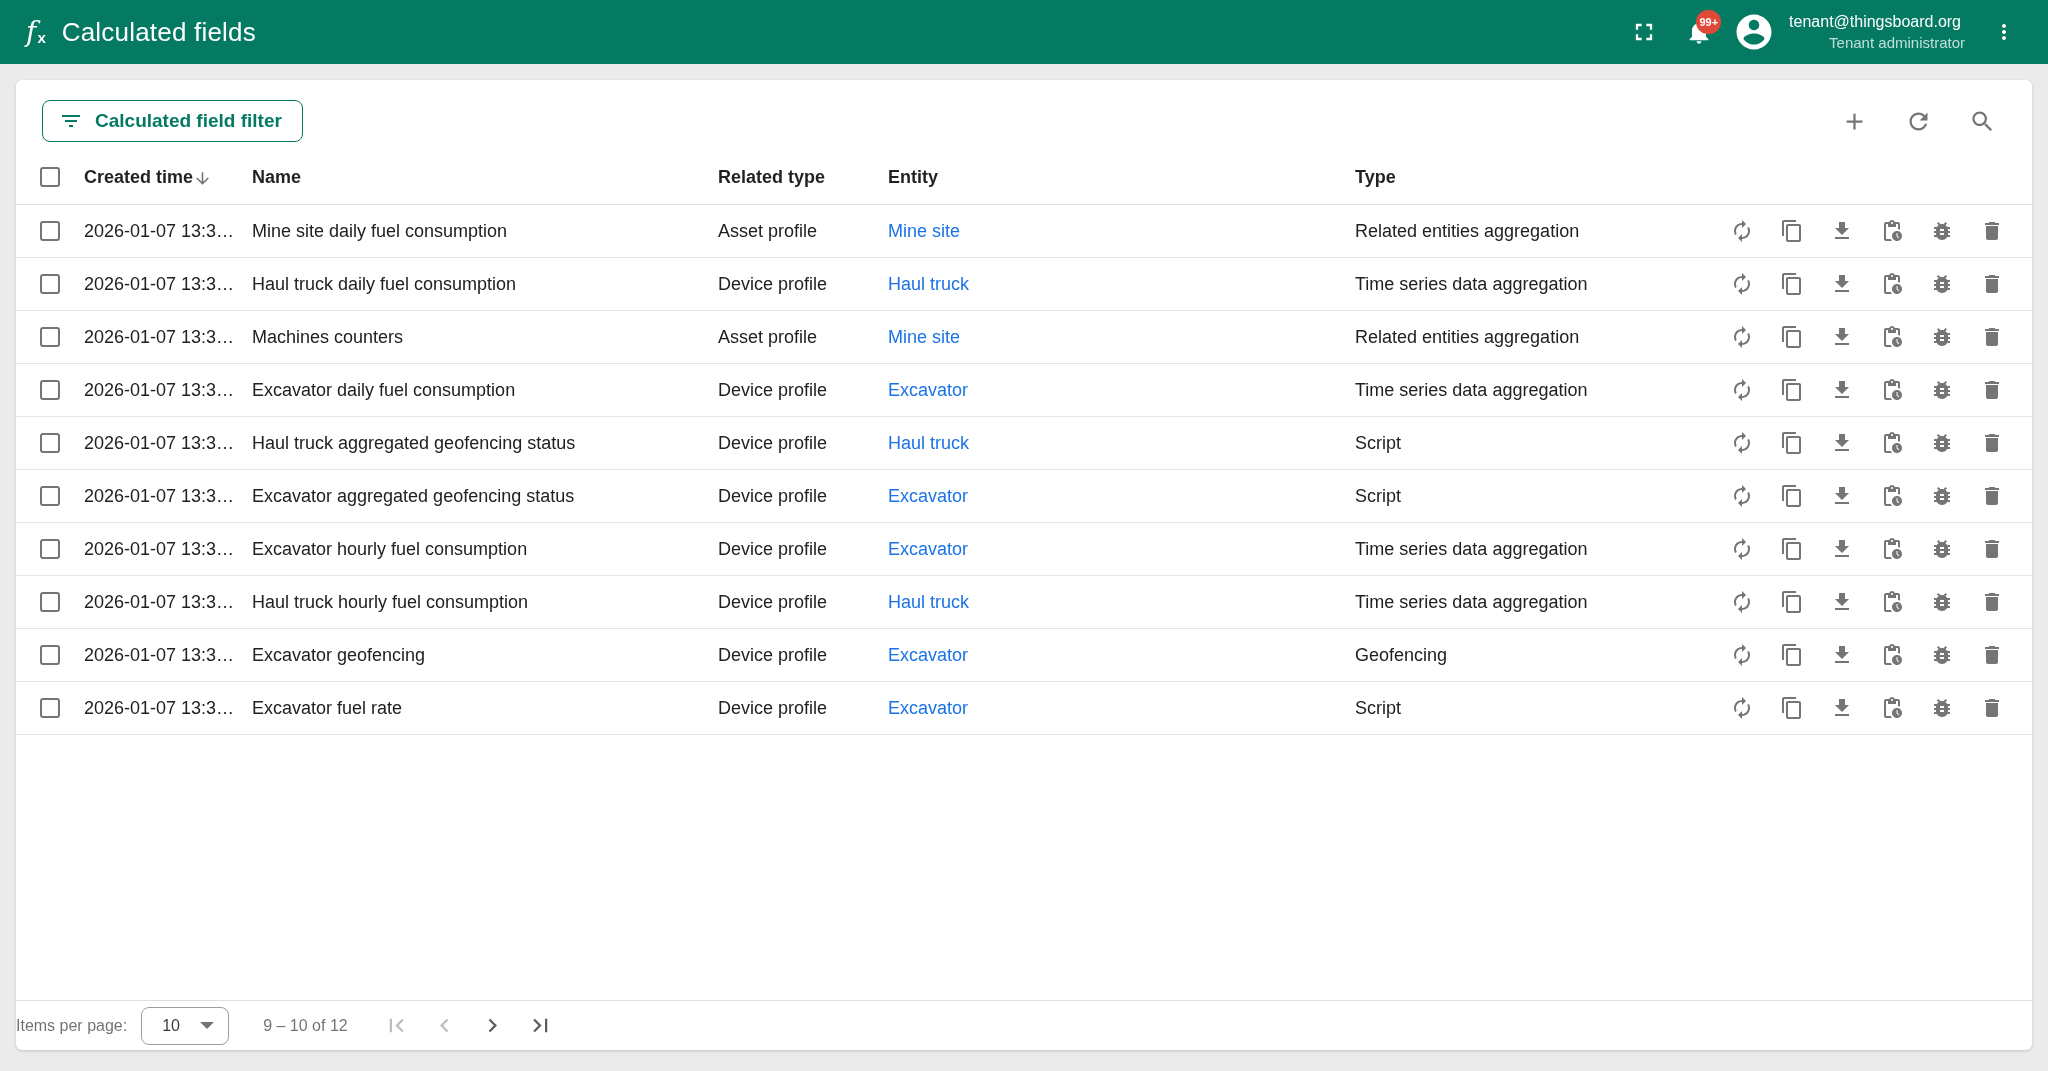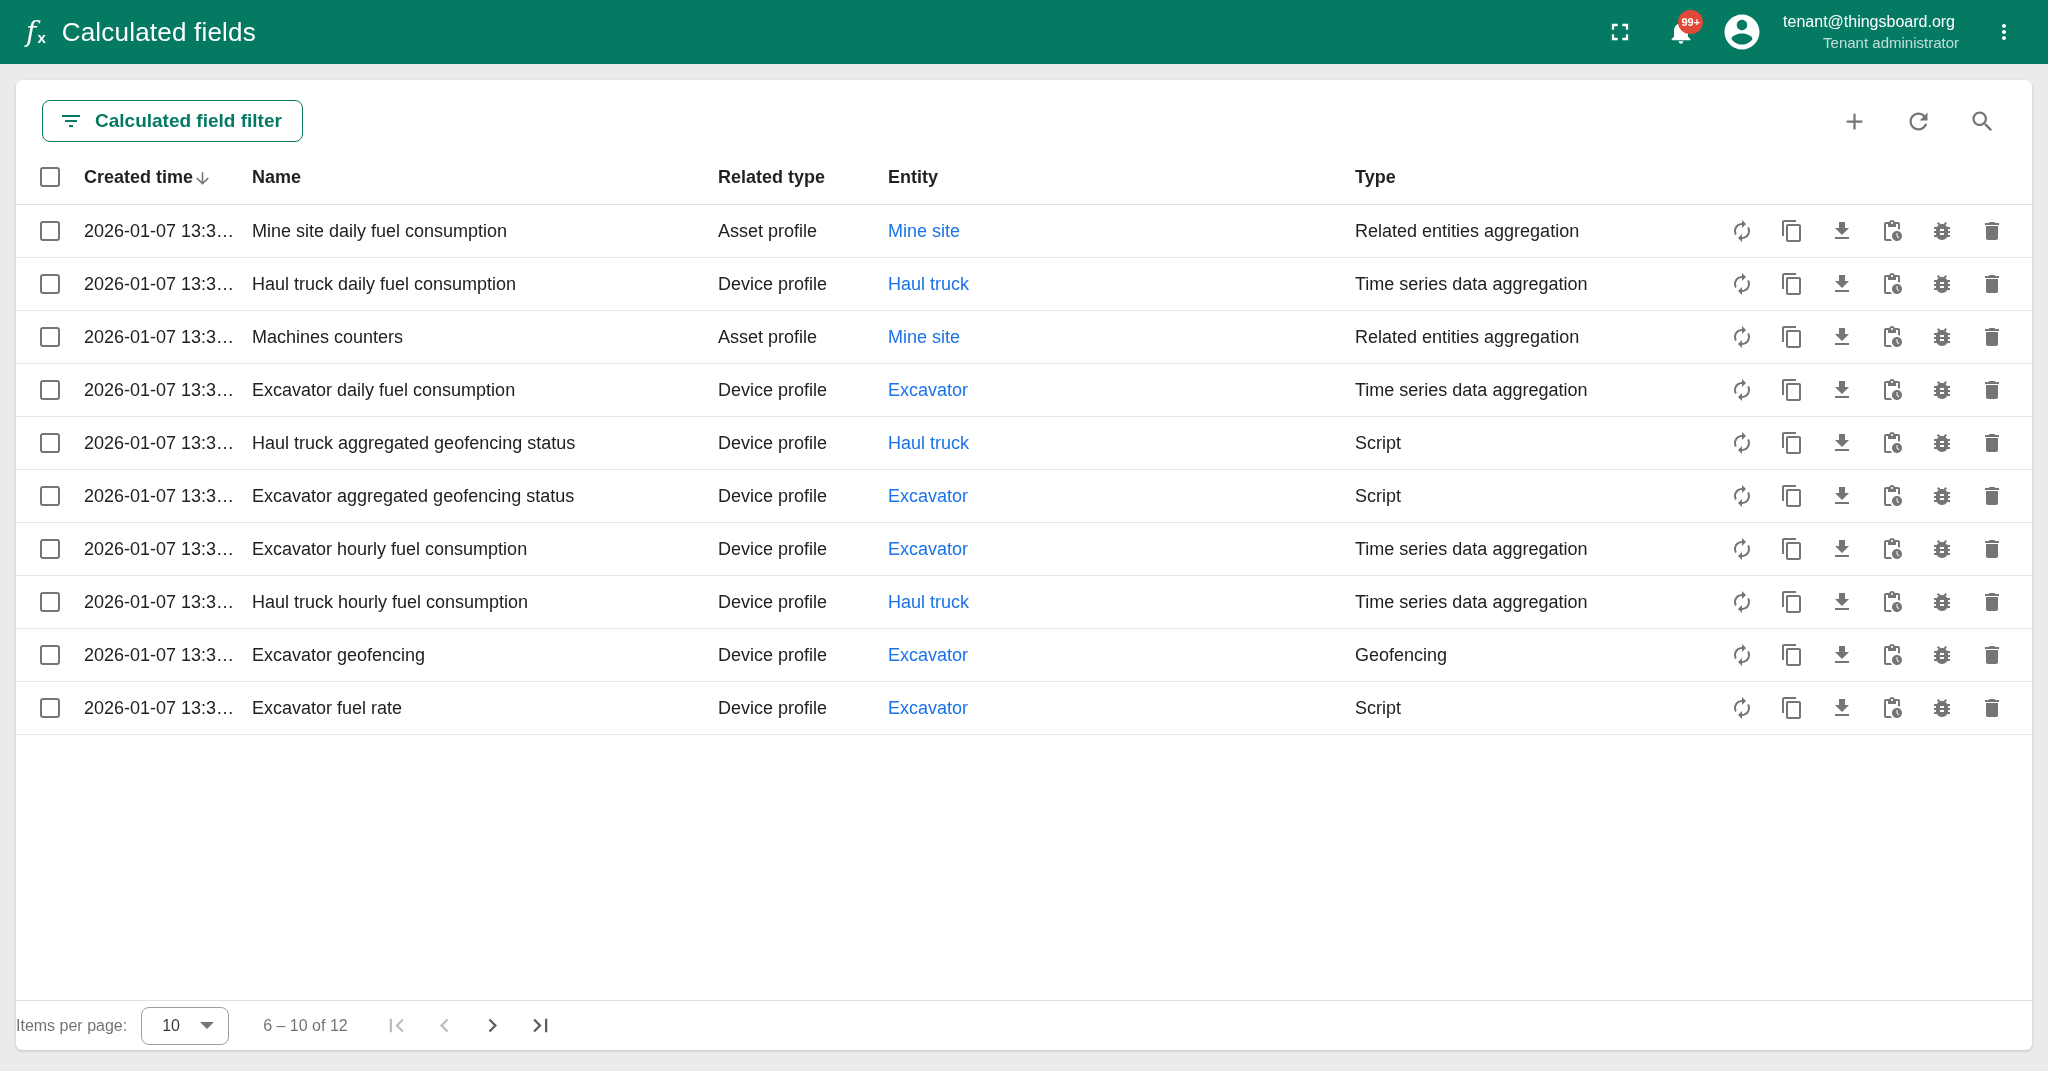--- a/index.html
+++ b/index.html
@@ -33,21 +33,21 @@
     font-family: "Liberation Sans", sans-serif;
     font-style: normal;
     font-weight: bold;
     font-size: 15px;
     margin-left: 1px;
     transform: translateY(2px);
     display: inline-block;
   }
   .topbar-title { font-size: 26px; font-weight: 400; margin-left: 16px; letter-spacing: .2px; }
   .topbar-spacer { flex: 1; }
-  .topbar-right { display: flex; align-items: center; gap: 17px; }
+  .topbar-right { display: flex; align-items: center; gap: 11px; }
   .tb-iconbtn {
     background: none; border: none; cursor: pointer; color: #fff;
     width: 44px; height: 44px; display: flex; align-items: center; justify-content: center;
     position: relative;
   }
   .tb-iconbtn svg { width: 28px; height: 28px; fill: #fff; }
   .badge {
     position: absolute; top: 0px; right: 0px;
     min-width: 24px; height: 24px; border-radius: 12px;
     background: #e04938; color: #fff;
@@ -671,21 +671,21 @@
   </div>
 </div>
   <div class="table-filler"></div>
 
   <div class="paginator">
     <span class="pp-label">Items per page:</span>
     <div class="pp-select">
       <span class="pp-value">10</span>
       <span class="dd-arrow"></span>
     </div>
-    <span class="pp-range">6 – 10 of 12</span>
+    <span class="pp-range">9 – 10 of 12</span>
     <div class="nav-btns">
       <button class="nav-btn disabled">
         <svg viewBox="0 0 24 24">
             <path d="M18.41 16.59L13.82 12l4.59-4.59L17 6l-6 6 6 6zM6 6h2v12H6z"></path>
           </svg>
       </button>
       <button class="nav-btn disabled">
         <svg viewBox="0 0 24 24">
             <path d="M15.41 7.41L14 6l-6 6 6 6 1.41-1.41L10.83 12z"></path>
           </svg>

